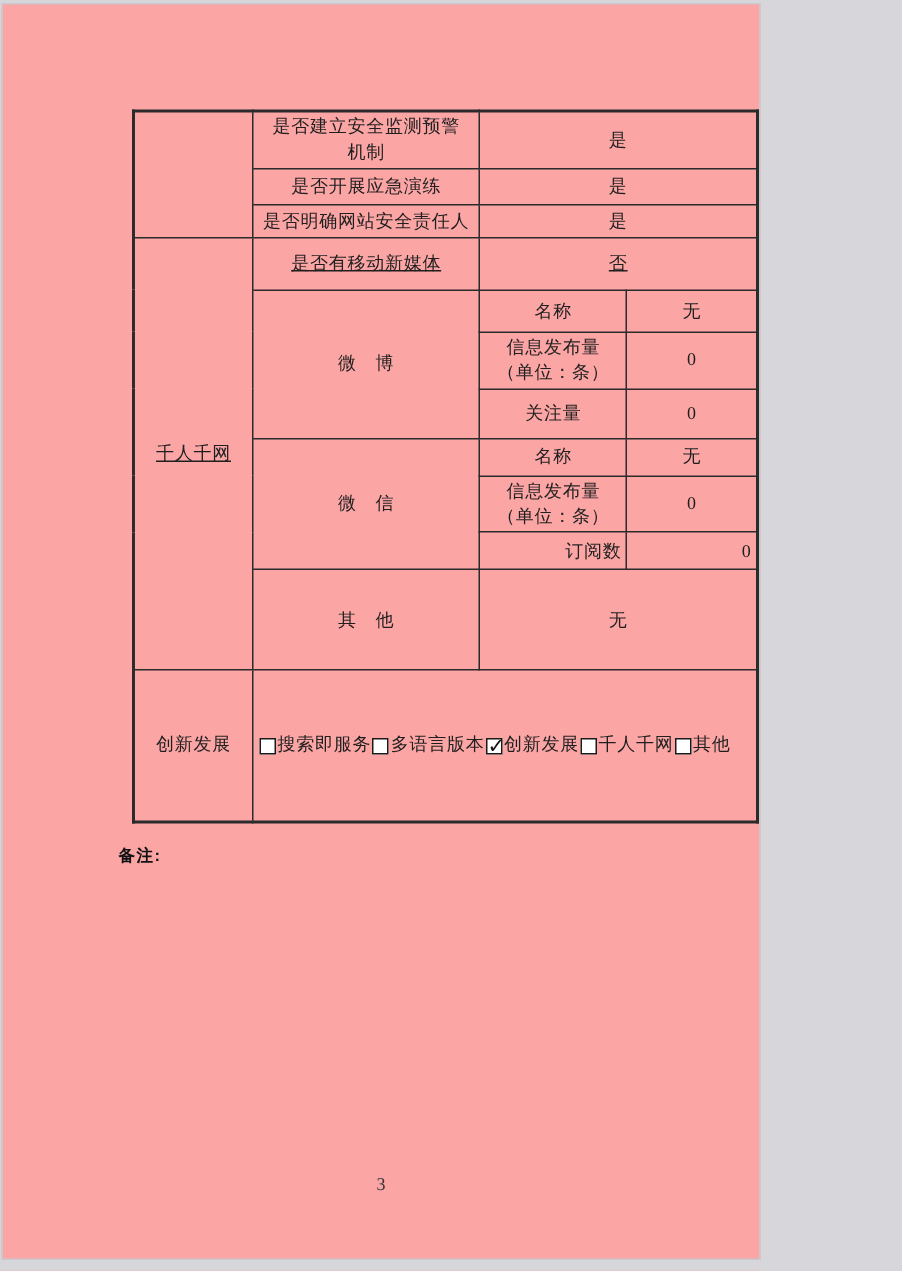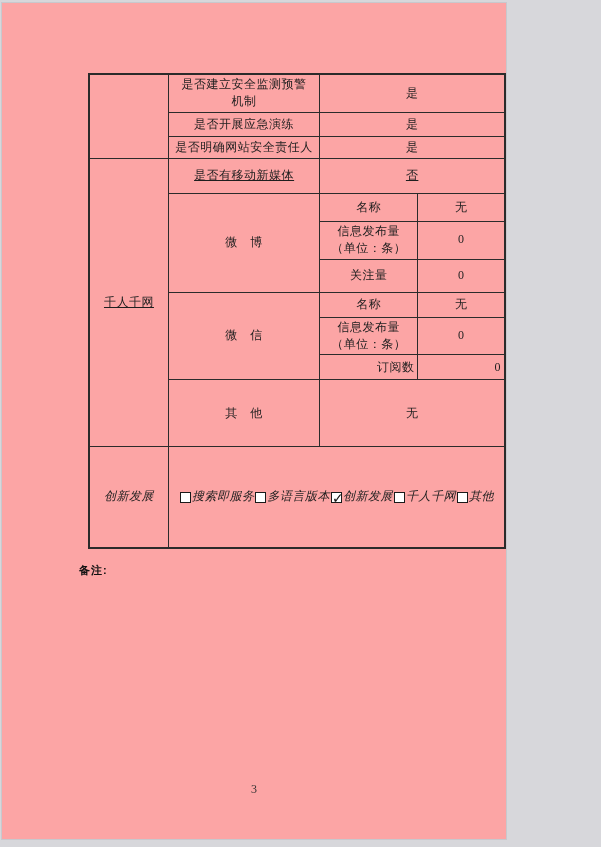--- a/index.html
+++ b/index.html
@@ -33,23 +33,23 @@
     color: #1f1f1f;
     letter-spacing: 0.5px;
     line-height: 1.45;
     white-space: pre-line;
     padding: 1px 3px;
   }
   
   .r1 td { height: 37px; } .r2 td { height: 24px; } .r3 td { height: 22px; font-family: Liberation Serif, serif; }
   .r4 td { height: 35px; text-decoration: underline; } .r5 td { height: 28px; } .r6 td { height: 35px; }
   .r7 td { height: 33px; } .r8 td { height: 25px; } .r9 td { height: 37px; }
-  .r10 td { height: 25px; text-align: right; } .r11 td { height: 67px; } .r12 td { height: 101px; font-style: italic; }
+  .r10 td { height: 25px; text-align: right; } .r11 td { height: 67px; } .r12 td { height: 101px; }
 
-  .cb-line { display: flex; align-items: center; justify-content: center; flex-wrap: nowrap; }
+  .cb-line { display: flex; align-items: center; justify-content: flex-start; flex-wrap: nowrap; }
   .cb-item { display: inline-flex; align-items: center; white-space: nowrap; }
   .cb-box {
     display: inline-block;
     width: 11px; height: 11px;
     border: 1.5px solid #1a1a1a;
     margin: 0 1px 0 1px;
     position: relative;
     background: #fff;
   }
   .cb-box.checked::after {

